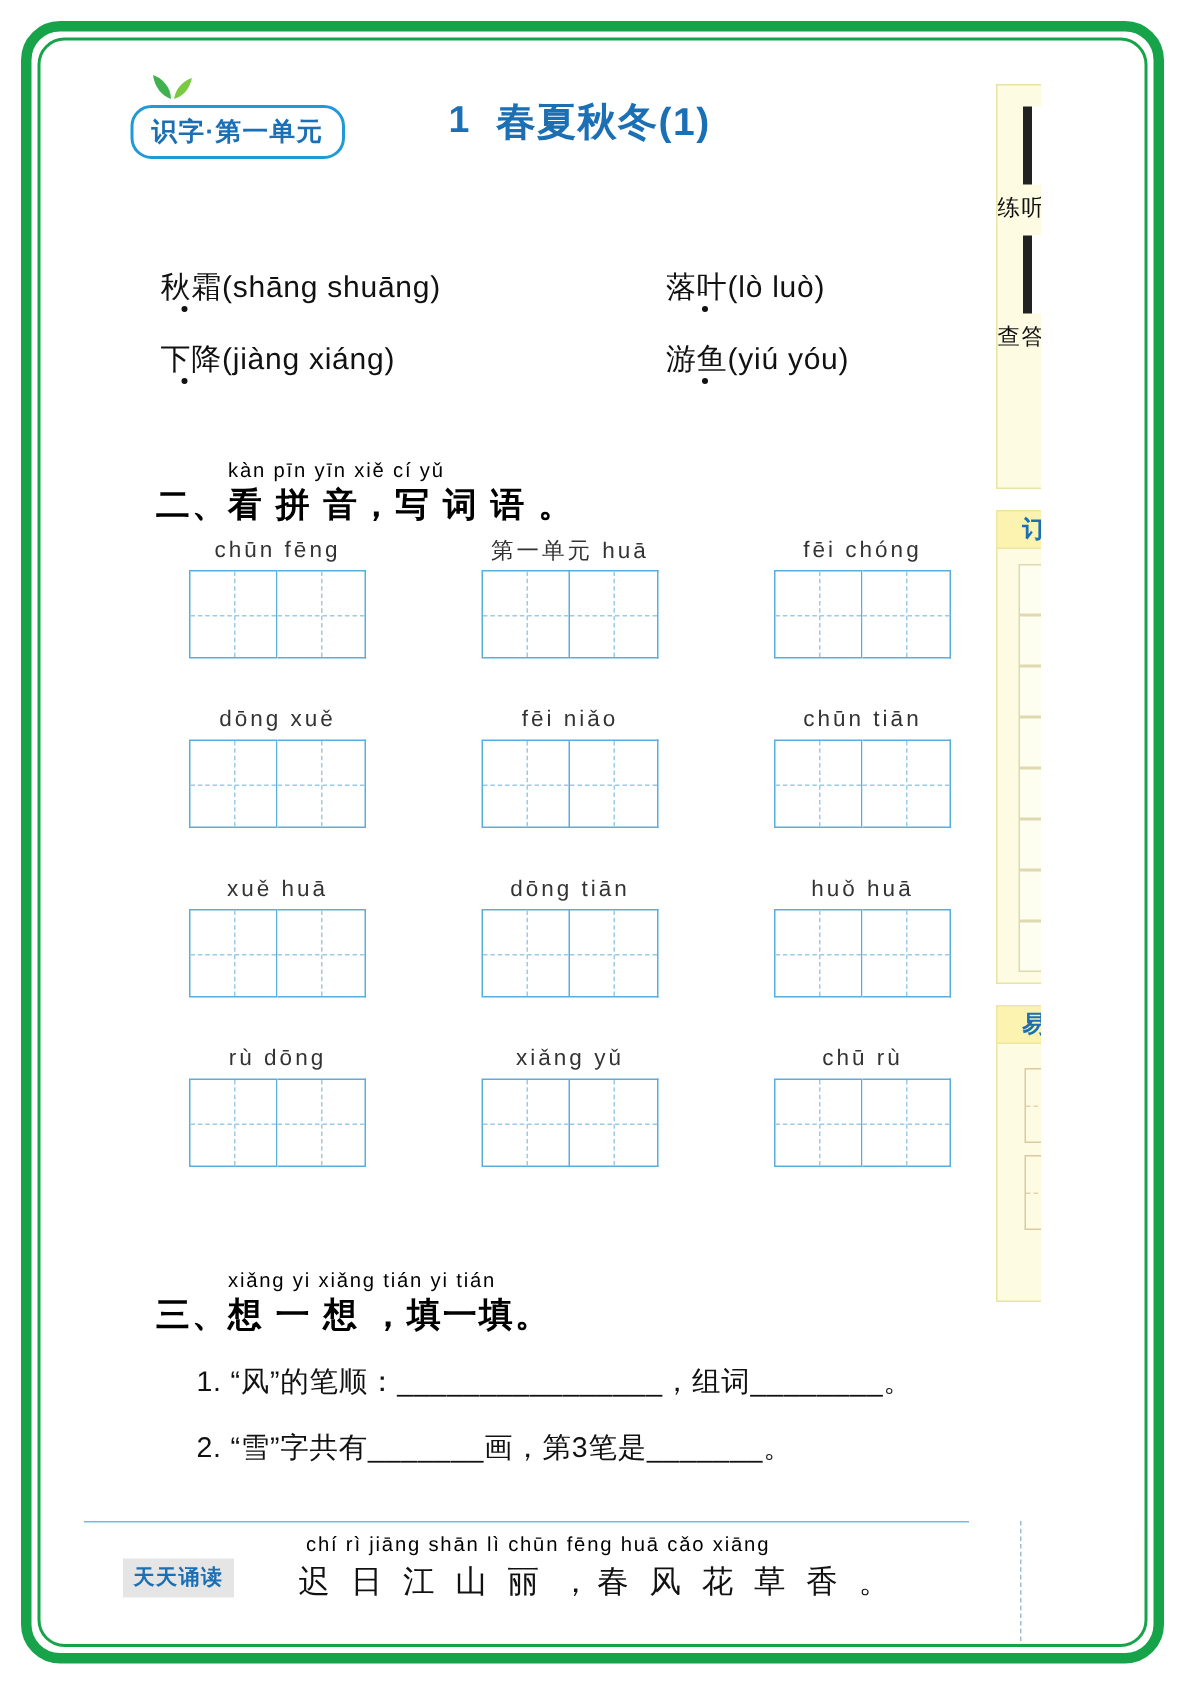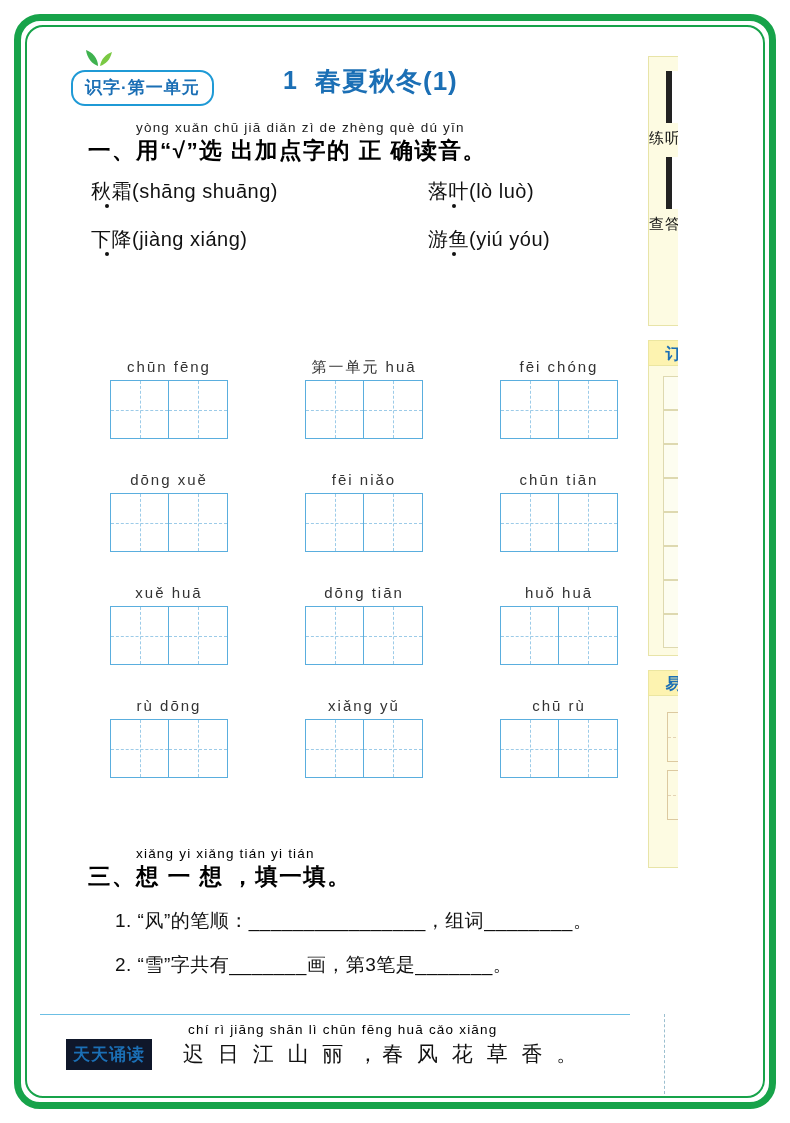--- a/index.html
+++ b/index.html
@@ -16,21 +16,21 @@
     position:absolute; left:14px; top:14px; width:762px; height:1095px;
     border:7px solid #17a34a;
     border-radius:26px;
   }
   .frame-inner{
     position:absolute; left:25px; top:25px; width:740px; height:1073px;
     border:2px solid #17a34a;
     border-radius:18px;
   }
   .page{
-    position:absolute; left:28px; top:28px; width:650px; height:1067px;
+    position:absolute; left:44px; top:28px; width:650px; height:1067px;
     overflow:hidden;
   }
 
   
   .leaf-icon{
     position:absolute; left:56px; top:16px; width:30px; height:24px;
   }
   .unit-badge{
     position:absolute; left:43px; top:42px;
     border:2px solid #1f9ad6; border-radius:14px;
@@ -97,22 +97,22 @@
     position:absolute; font-size:19px; color:#111; letter-spacing:0.5px;margin-left:24px;
   }
 
   
   .sep{
     position:absolute; left:12px; top:986px; width:590px;
     border-top:1.5px solid #6cbfe4;
   }
   .recite-badge{
     position:absolute; left:38px; top:1011px;
-    background:#0f172a; color:#1b6fb5; font-weight:bold;
-    font-size:17px; padding:4px 7px; letter-spacing:1px;
+    background:#e5e5e5; color:#1b6fb5; font-weight:bold;
+    font-size:14px; padding:4px 7px; letter-spacing:1px;
   }
   .recite-py{
     position:absolute; left:160px; top:994px; font-size:13.5px; letter-spacing:1.2px;
   }
   .recite-text{
     position:absolute; left:155px; top:1012px; font-size:21px; letter-spacing:4px; color:#111;
   }
   .page-no{
     position:absolute; left:672px; top:1010px; font-size:20px; font-weight:bold;
     font-family:"Liberation Serif", serif;
@@ -186,24 +186,20 @@
 <div class="page">
 
   <svg class="leaf-icon" viewBox="0 0 30 24">
     <path d="M14 22 C14 14 8 8 2 6 C3 14 8 20 14 22 Z" fill="#3fb24f"></path>
     <path d="M16 22 C17 15 22 10 28 8 C26 16 22 20 16 22 Z" fill="#7ac943"></path>
   </svg>
   <div class="unit-badge">识字·第一单元</div>
   <div class="title-no">1</div>
   <div class="title-main">春夏秋冬(1)</div>
 
-  <div class="sec1">
-    <div class="py">yòng          xuǎn chū jiā diǎn zì   de zhèng què dú  yīn</div>
-    <div class="hd">一、用“√”选 出加点字的 正 确读音。</div>
-  </div>
 
   <div class="choice-line" style="left:63px; top:150px;">
     <span>秋霜</span><span>(shāng    shuāng)</span>
   </div>
   <div class="dot" style="left:77px; top:176px;"></div>
 
   <div class="choice-line" style="left:400px; top:150px;">
     <span>落叶</span><span>(lò    luò)</span>
   </div>
   <div class="dot" style="left:424px; top:176px;"></div>
@@ -211,20 +207,24 @@
   <div class="choice-line" style="left:63px; top:198px;">
     <span>下降</span><span>(jiàng    xiáng)</span>
   </div>
   <div class="dot" style="left:77px; top:224px;"></div>
 
   <div class="choice-line" style="left:400px; top:198px;">
     <span>游鱼</span><span>(yiú    yóu)</span>
   </div>
   <div class="dot" style="left:424px; top:224px;"></div>
 
+  <div class="sec2">
+    <div class="py">kàn pīn yīn    xiě cí  yǔ</div>
+    <div class="hd">二、看 拼 音，写 词 语 。</div>
+  </div>
 
   <div class="grid-wrap">
 
     <div class="gcell" style="left:40px; top:0;">
       <div class="gpy">chūn  fēng</div>
       <div class="boxes">
           <div class="tian"></div>
           <div class="tian"></div>
         </div>
     </div>

